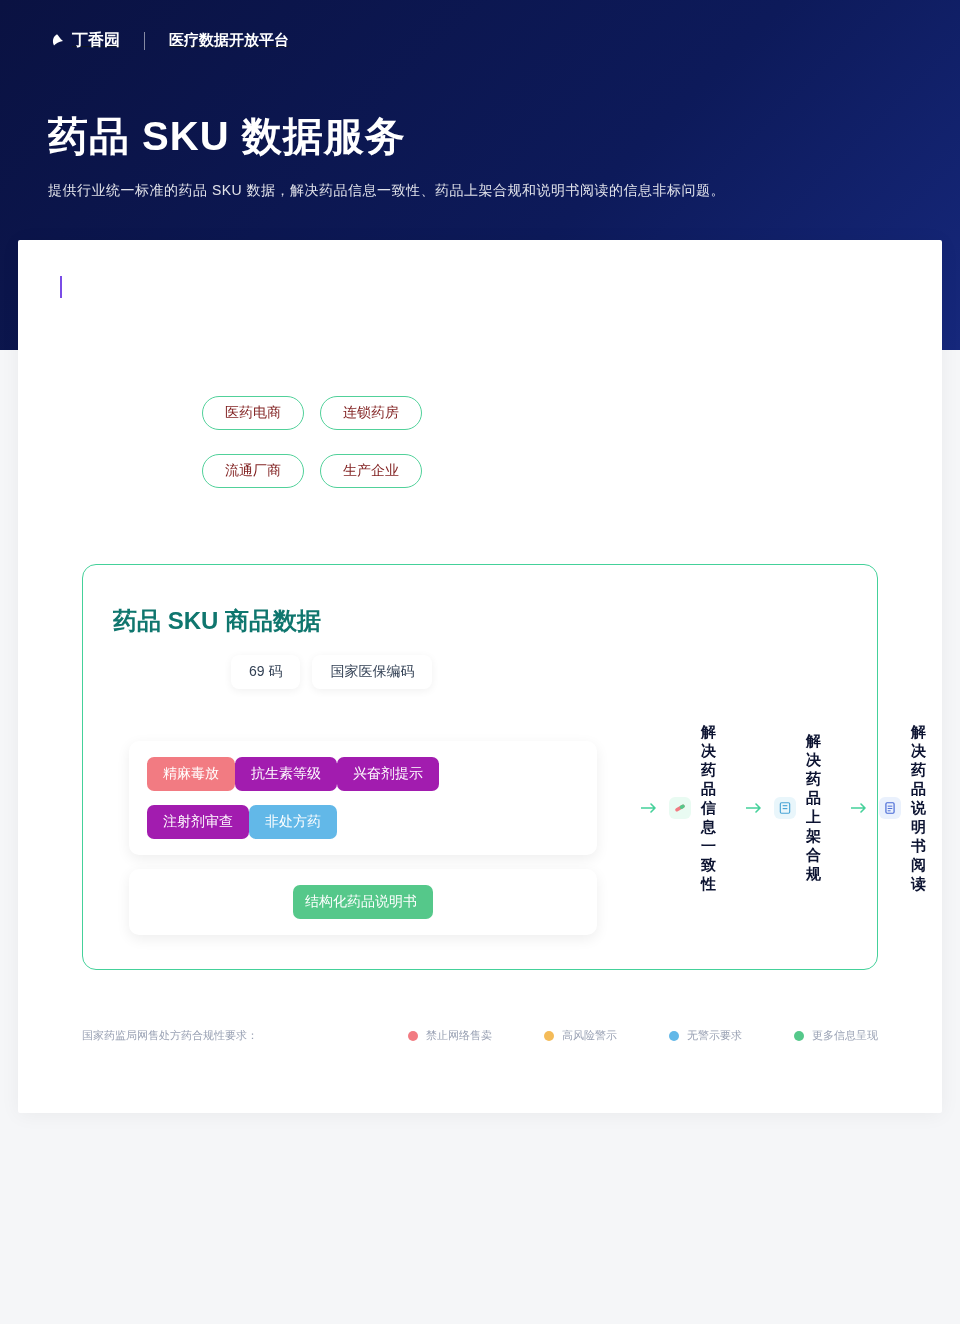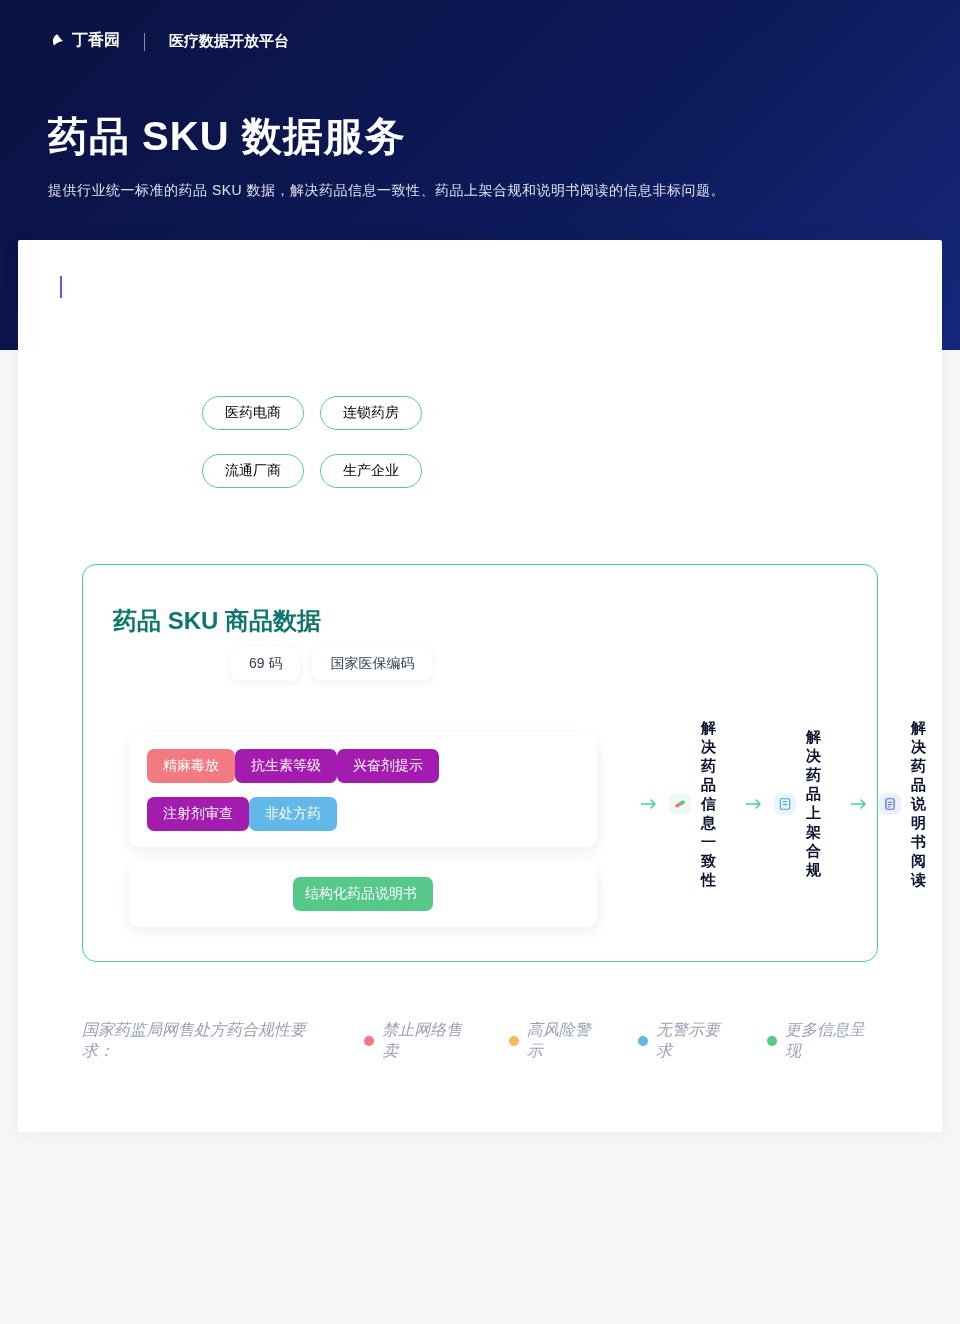--- a/index.html
+++ b/index.html
@@ -7,55 +7,55 @@
     font-family: -apple-system, "PingFang SC", "Microsoft YaHei", sans-serif;
     background: #f5f6f8;
     width: 960px;
     color: #111827;
   }
   .hero {
     background: linear-gradient(135deg, #0a1242 0%, #0d1a5a 60%, #16287c 100%);
     padding: 30px 48px 150px 48px;
     position: relative;
   }
-  .logo-row { display: flex; align-items: flex-end; gap: 24px; }
+  .logo-row { display: flex; align-items: center; gap: 24px; text-decoration: underline; }
   .logo-mark { display: flex; align-items: center; gap: 6px; color: #fff; font-weight: 600; font-size: 16px; }
   .logo-divider { width: 1px; height: 18px; background: rgba(255,255,255,0.5); }
   .platform-name { color: #fff; font-weight: 700; font-size: 15px; }
   .hero-title { color: #fff; font-size: 40px; font-weight: 600; margin-top: 58px; letter-spacing: 1px; }
   .hero-sub { color: rgba(255,255,255,0.88); font-size: 14px; margin-top: 18px; letter-spacing: 0.5px; }
 
   .surface {
     background: #fff;
     margin: -110px 18px 26px 18px;
     border-radius: 2px;
     box-shadow: 0 2px 20px rgba(0,0,0,0.05);
     padding: 36px 64px 70px 64px;
     position: relative;
   }
   .vline { position: absolute; left: 42px; top: 36px; width: 2px; height: 22px; background: #7a4ce6; }
 
   .pills-area { margin-top: 120px; padding-left: 120px; }
   .pills-row { display: flex; gap: 16px; margin-bottom: 24px; }
   .pill {
-    border: 1px solid #51d19a; color: #000000; background: #fff;
+    border: 1px solid #51d19a; color: #7f1d1d; background: #fff;
     border-radius: 20px; padding: 7px 22px; font-size: 14px; font-weight: 500;
   }
 
   .big-card {
     border: 1.5px solid #44d19a; border-radius: 14px;
     margin-top: 76px; padding: 40px 30px 34px 30px;
   }
   .big-title { font-size: 24px; font-weight: 700; color: #0f766e; }
 
   .flow-grid { display: flex; gap: 44px; }
   .left-col { flex: 1; }
   .right-col { width: 206px; display: flex; flex-direction: row; gap: 30px; padding-top: 44px; }
 
-  .row-1 { margin-top: 10px; margin-left: 118px; }
+  .row-1 { margin-top: 18px; margin-left: 118px; }
   .code-tags { display: flex; gap: 12px; }
   .code-tag {
     background: #fff; border-radius: 8px; padding: 8px 18px; font-size: 14px;
     box-shadow: 0 2px 8px rgba(0,0,0,0.06); color: #334155;
   }
 
   .white-card {
     background: #fff; border-radius: 10px; box-shadow: 0 4px 14px rgba(0,0,0,0.07);
     padding: 16px 18px; margin-left: 16px;
   }
@@ -79,21 +79,21 @@
   .arrow svg { display: block; }
   .r-icon {
     width: 22px; height: 22px; border-radius: 6px; display: flex; align-items: center;
     justify-content: center; flex-shrink: 0;
   }
   .r-icon.pill-ic { background: #e9fbf2; }
   .r-icon.form-ic { background: #e9f6fb; }
   .r-icon.doc-ic  { background: #eaf1fd; }
   .r-label { font-size: 15px; font-weight: 700; color: #0c1331; }
 
-  .legend { display: flex; align-items: center; gap: 34px; margin-top: 58px; font-size: 16px; color: #98a0b3; font-style: italic; }
+  .legend { display: flex; align-items: center; gap: 52px; margin-top: 58px; font-size: 11px; color: #98a0b3; }
   .legend-lead { margin-right: auto; }
   .leg-item { display: flex; align-items: center; gap: 8px; }
   .dot { width: 10px; height: 10px; border-radius: 50%; }
   .dot-red { background: #f27b82; }
   .dot-orn { background: #f4bb58; }
   .dot-blu { background: #62b8e8; }
   .dot-grn { background: #55c88a; }
 </style>
 </head>
 <body>

